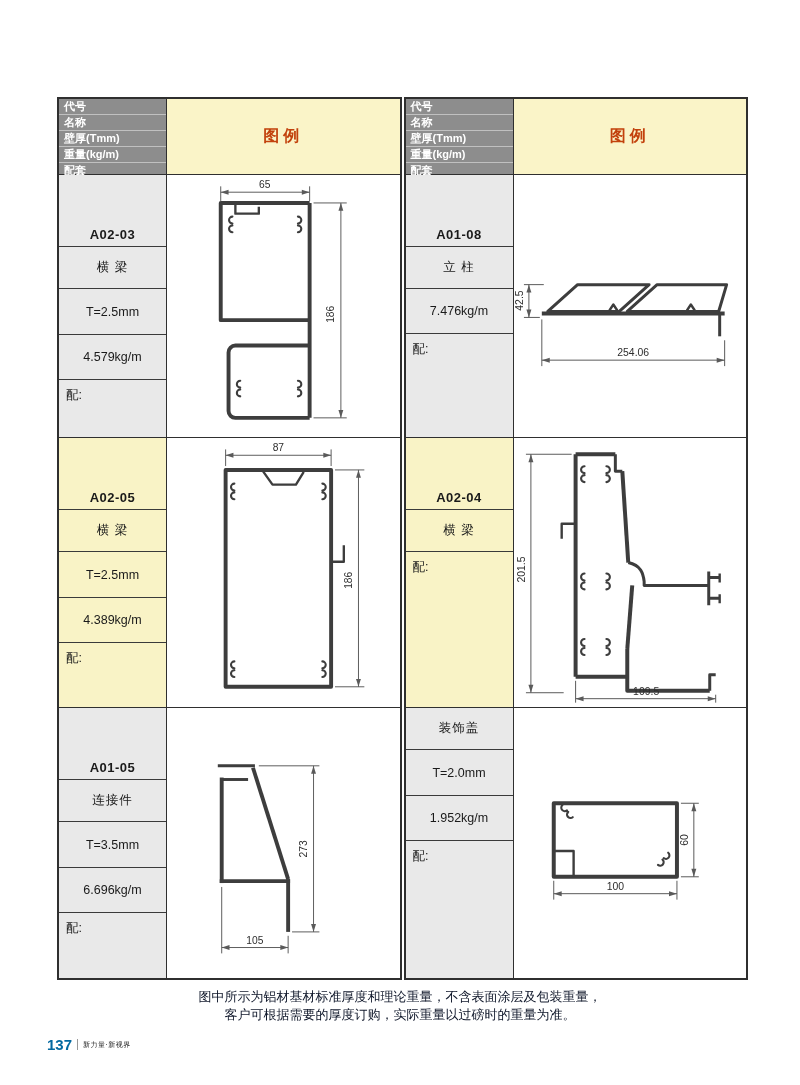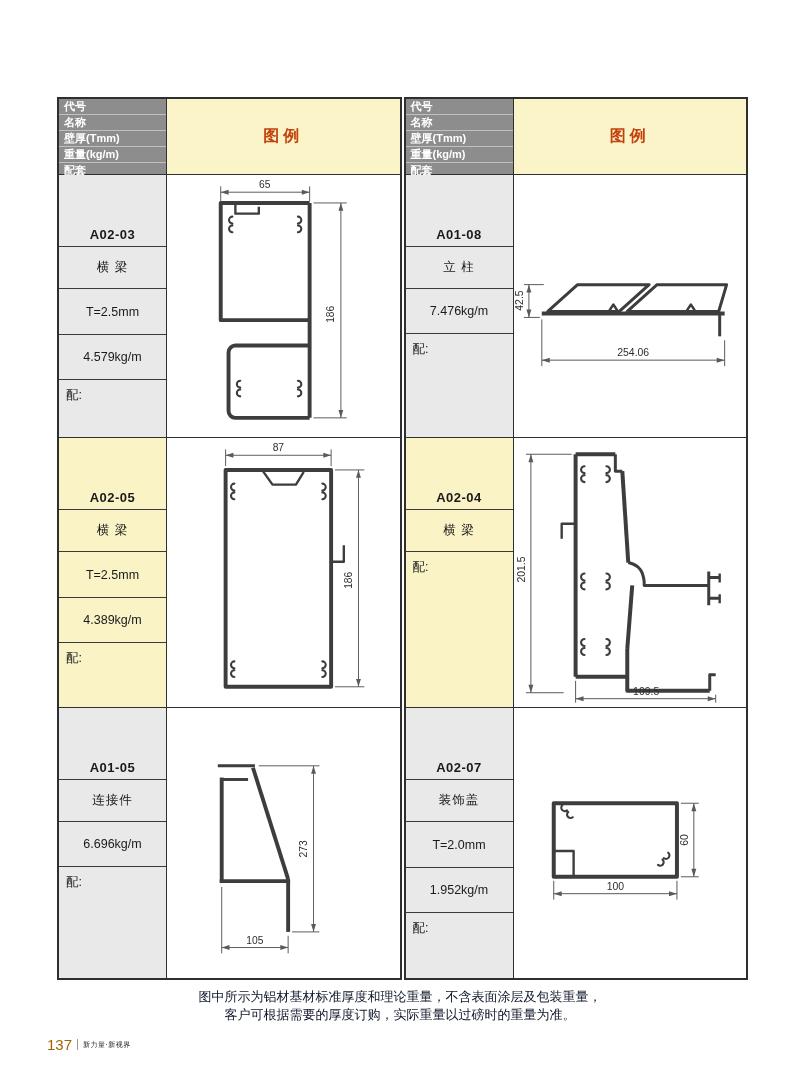--- a/index.html
+++ b/index.html
@@ -30,21 +30,21 @@
   .drawing svg { display:block; width:100%; height:100%; }
   .prof path, .prof line { stroke:#3d3d3d; fill:none; stroke-width:4; stroke-linejoin:round; }
   .prof .mid { stroke-width:3; }
   .prof .thin { stroke-width:2.4; }
   .prof .clip { stroke-width:2.1; stroke-linecap:round; }
   .dim line { stroke:#5a5a5a; stroke-width:1; }
   .dim polygon { fill:#5a5a5a; stroke:none; }
   .dim text { fill:#2e2e2e; font-size:10.5px; }
   .note { position:absolute; top:988px; left:0; width:100%; text-align:center; font-size:13px; line-height:18px; color:#0f172a; }
   .pagefoot { position:absolute; left:47px; top:1036px; display:flex; align-items:center; gap:5px; }
-  .pagenum { font-weight:normal; font-size:15px; color:#a16207; }
+  .pagenum { font-weight:bold; font-size:15px; color:#0369a1; }
   .pf-divider { width:1px; height:11px; background:#999; }
   .brand { font-size:7px; color:#222; letter-spacing:.5px; }
 </style>
 </head>
 <body>
 
 <div class="page">
   <div class="tables">
 
     <div class="spec-table">
@@ -131,20 +131,21 @@
               <text text-anchor="middle" transform="translate(189,143) rotate(-90)">186</text>
             </g>
           </svg>
         </div>
       </div>
 
       <div class="entry h270">
         <div class="labels">
           <div class="cell code">A01-05</div>
           <div class="cell name">连接件</div>
+          <div class="cell thick">T=3.5mm</div>
           <div class="cell weight">6.696kg/m</div>
           <div class="cell match">配:</div>
         </div>
         <div class="drawing">
           <svg viewBox="0 0 238 270" preserveAspectRatio="xMidYMid meet">
             <g class="prof">
               <path class="mid" d="M52,56 H90"></path>
               <path d="M88,58 L124,172"></path>
               <path class="mid" d="M56,70 H83"></path>
               <path d="M56,68 V176"></path>
@@ -257,21 +258,20 @@
               <polygon points="62,262 70,259.5 70,264.5"></polygon>
                 <polygon points="203,262 195,259.5 195,264.5"></polygon>
               <text x="133" y="258" text-anchor="middle">109.5</text>
             </g>
           </svg>
         </div>
       </div>
 
       <div class="entry h270">
         <div class="labels">
-          <div class="cell code">A02-07</div>
           <div class="cell name">装饰盖</div>
           <div class="cell thick">T=2.0mm</div>
           <div class="cell weight">1.952kg/m</div>
           <div class="cell match">配:</div>
         </div>
         <div class="drawing">
           <svg viewBox="0 0 234 270" preserveAspectRatio="xMidYMid meet">
             <g class="prof">
               <path d="M40,95 H164 V169 H40 Z"></path>
               <path class="thin" d="M40,143 H60 V169"></path>

